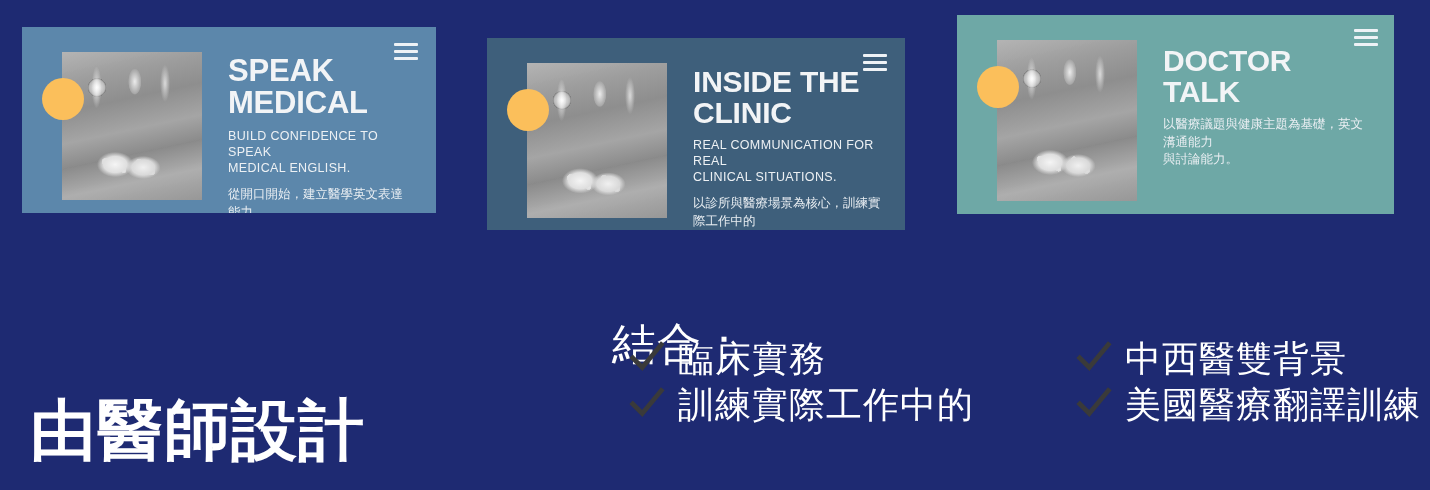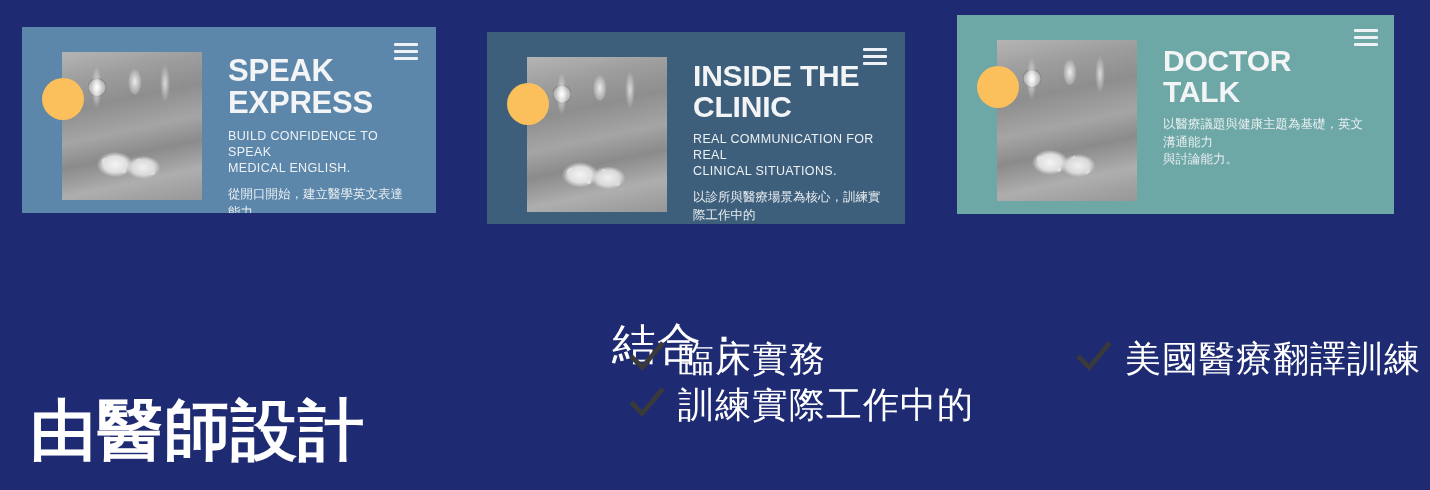--- a/index.html
+++ b/index.html
@@ -12,21 +12,21 @@
   .stage { position:relative; width:1430px; height:490px; background:#1e2a72; }
 
   
   .card {
     position:absolute;
     display:flex;
     align-items:stretch;
     overflow:hidden;
   }
   #card-0 { left:22px;  top:27px; width:414px; height:186px; background:#5c87ab; }
-  #card-1 { left:487px; top:32px; width:418px; height:192px; background:#3e5f7b; }
+  #card-1 { left:487px; top:38px; width:418px; height:192px; background:#3e5f7b; }
   #card-2 { left:957px; top:15px; width:437px; height:199px; background:#6ea8a6; }
 
   .card-media {
     position:relative;
     flex:0 0 auto;
     align-self:flex-start;
   }
   #card-0 .card-media { width:140px; height:148px; margin:25px 0 0 40px; }
   #card-1 .card-media { width:140px; height:155px; margin:25px 0 0 40px; }
   #card-2 .card-media { width:140px; height:161px; margin:25px 0 0 40px; }
@@ -160,21 +160,21 @@
         <i></i>
         <i></i>
         <i></i>
       </div>
     <div class="card-media">
       <div class="photo"></div>
       <div class="dot"></div>
     </div>
     <div class="card-body">
       <div class="card-title" style="white-space: pre-line;">SPEAK
-EXPRESS</div>
+MEDICAL</div>
       <div class="card-sub" style="white-space: pre-line;">BUILD CONFIDENCE TO SPEAK
 MEDICAL ENGLISH.</div>
       <div class="card-cn">從開口開始，建立醫學英文表達能力</div>
 
     </div>
   </div>
 
   <div class="card" id="card-1">
     <div class="hamburger">
         <i></i>
@@ -237,17 +237,23 @@
       </svg>
       <span class="check-text">訓練實際工作中的</span>
     </div>
   </div>
 
   <div class="check-col" id="check-col-1">
     <div class="check-row">
       <svg class="check-icon" viewBox="0 0 40 40">
         <path d="M5 21 L15 31 L35 7" fill="none" stroke="#3a3a3a" stroke-width="5" stroke-linecap="square" stroke-linejoin="miter"></path>
       </svg>
+      <span class="check-text">中西醫雙背景</span>
+    </div>
+    <div class="check-row">
+      <svg class="check-icon" viewBox="0 0 40 40">
+        <path d="M5 21 L15 31 L35 7" fill="none" stroke="#3a3a3a" stroke-width="5" stroke-linecap="square" stroke-linejoin="miter"></path>
+      </svg>
       <span class="check-text">美國醫療翻譯訓練</span>
     </div>
   </div>
 
 </div>
 
 </body></html>

